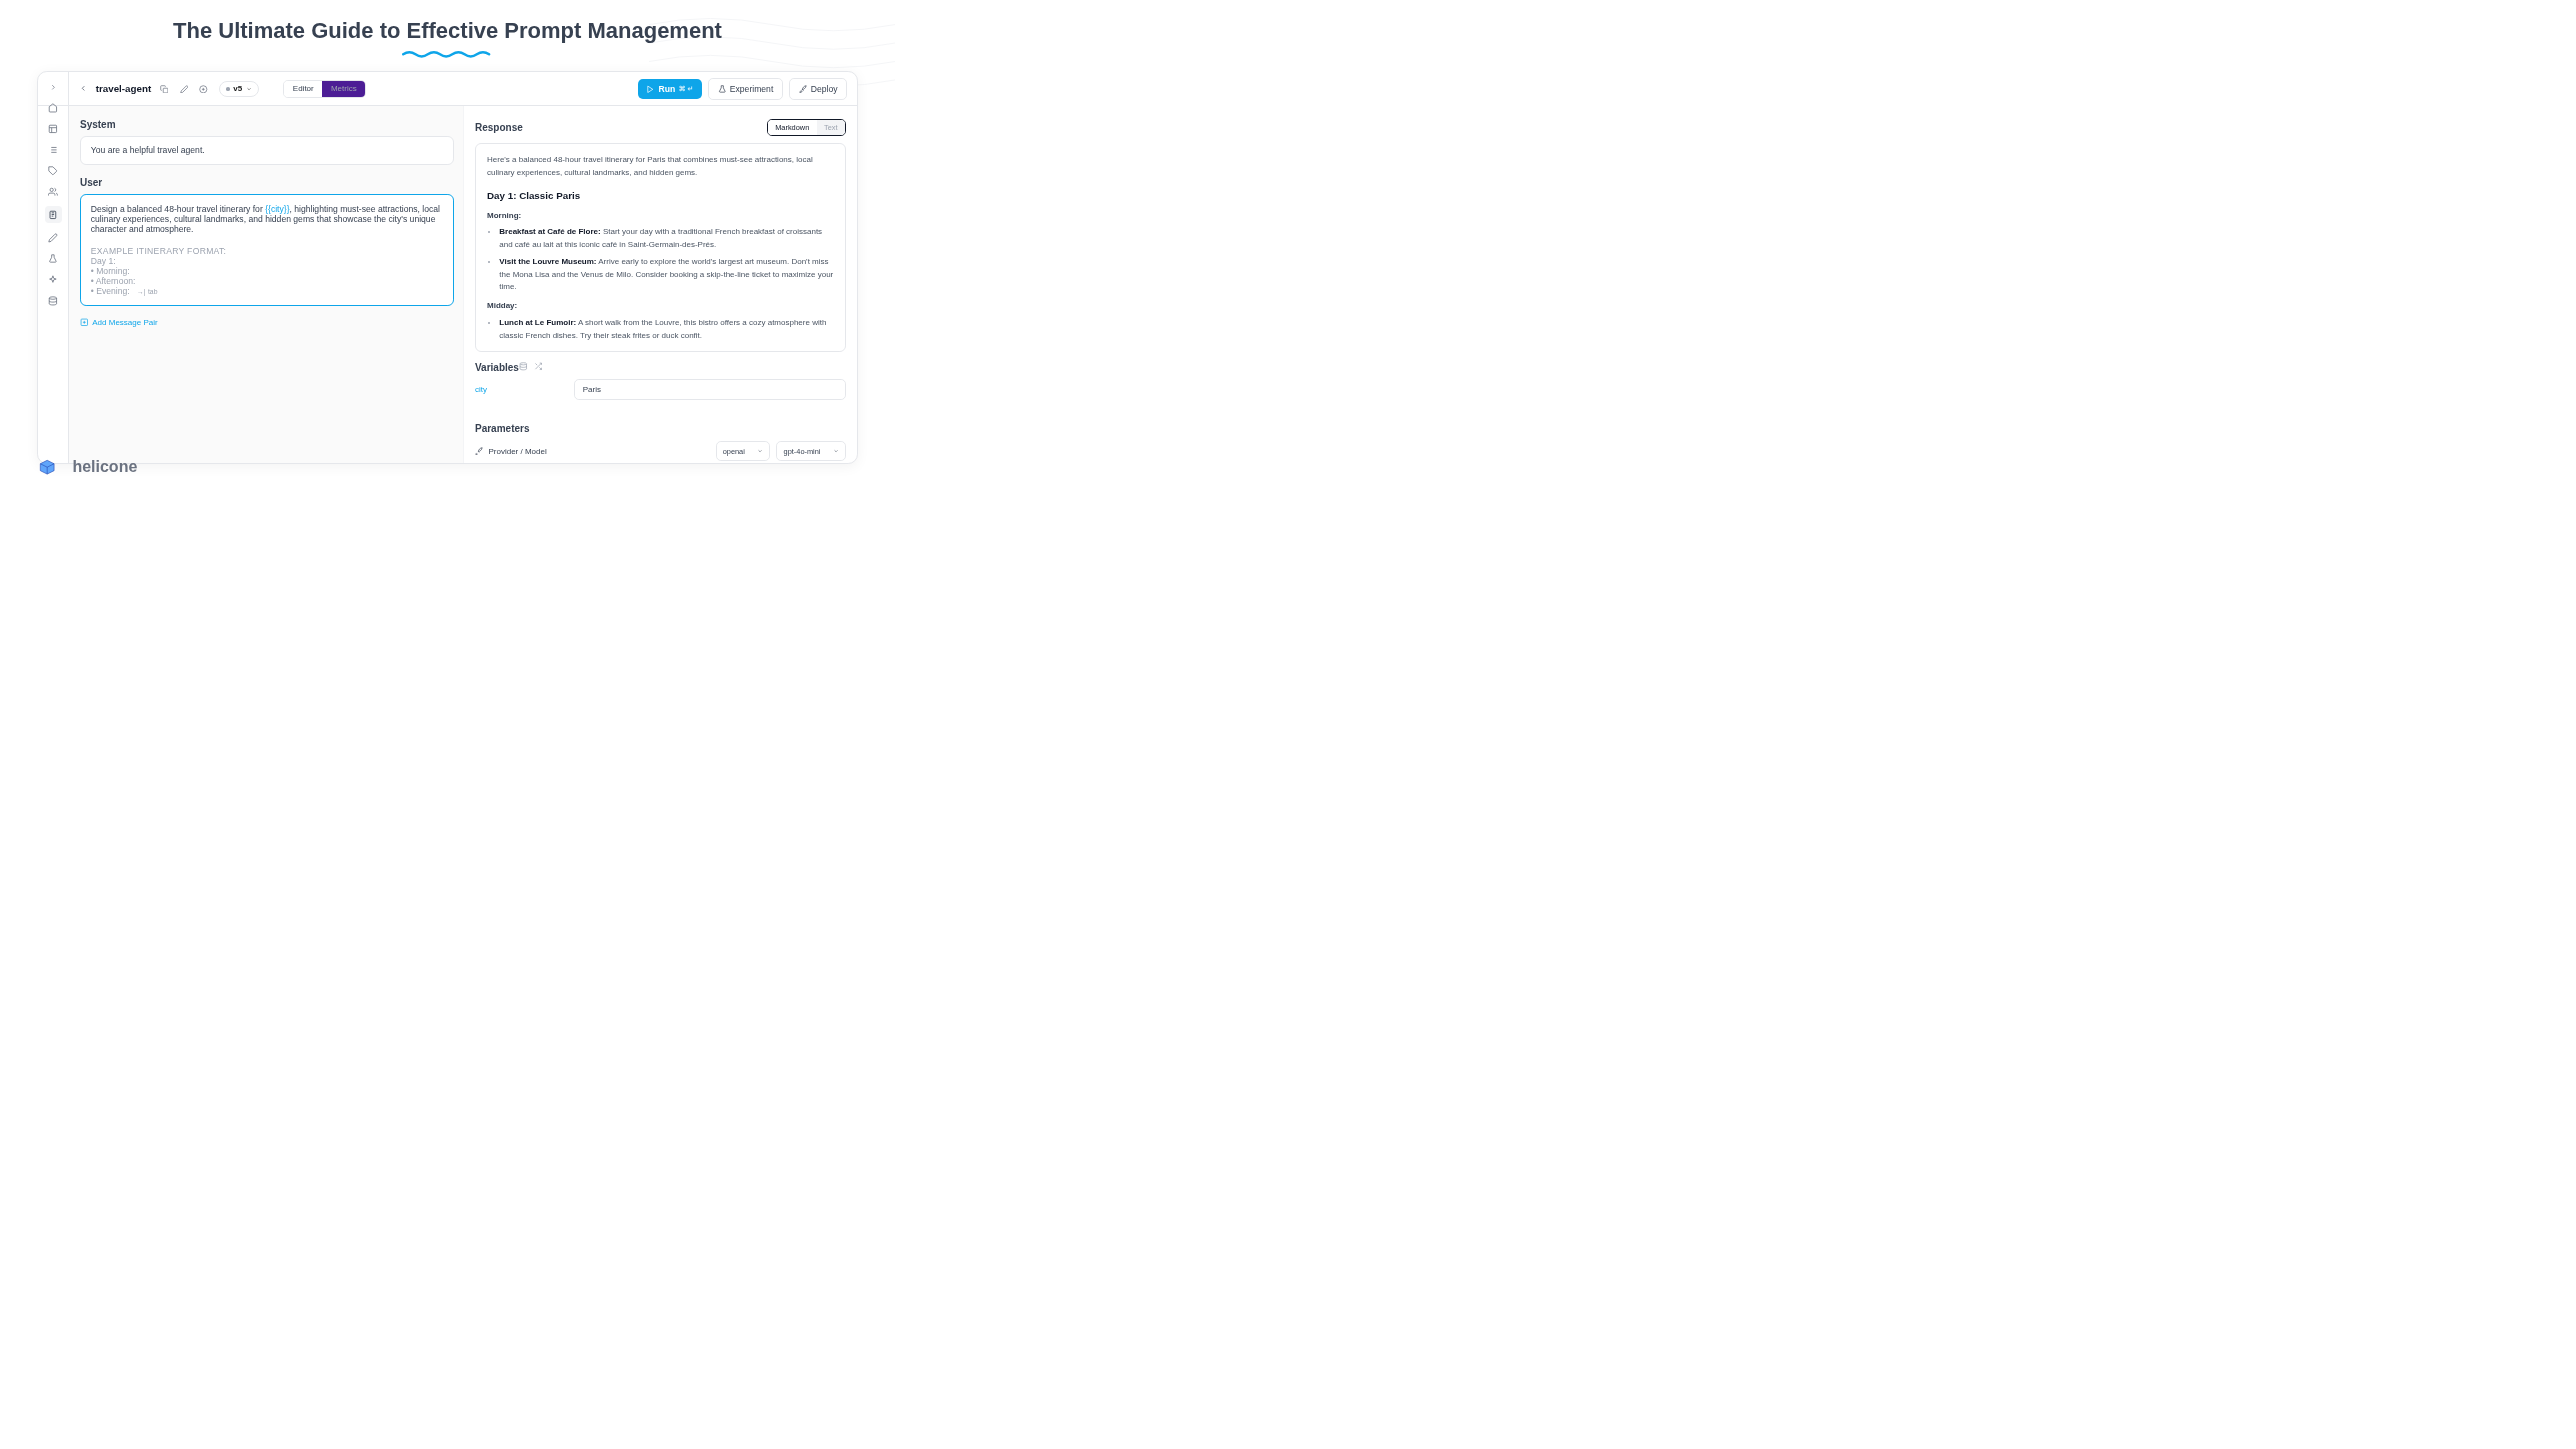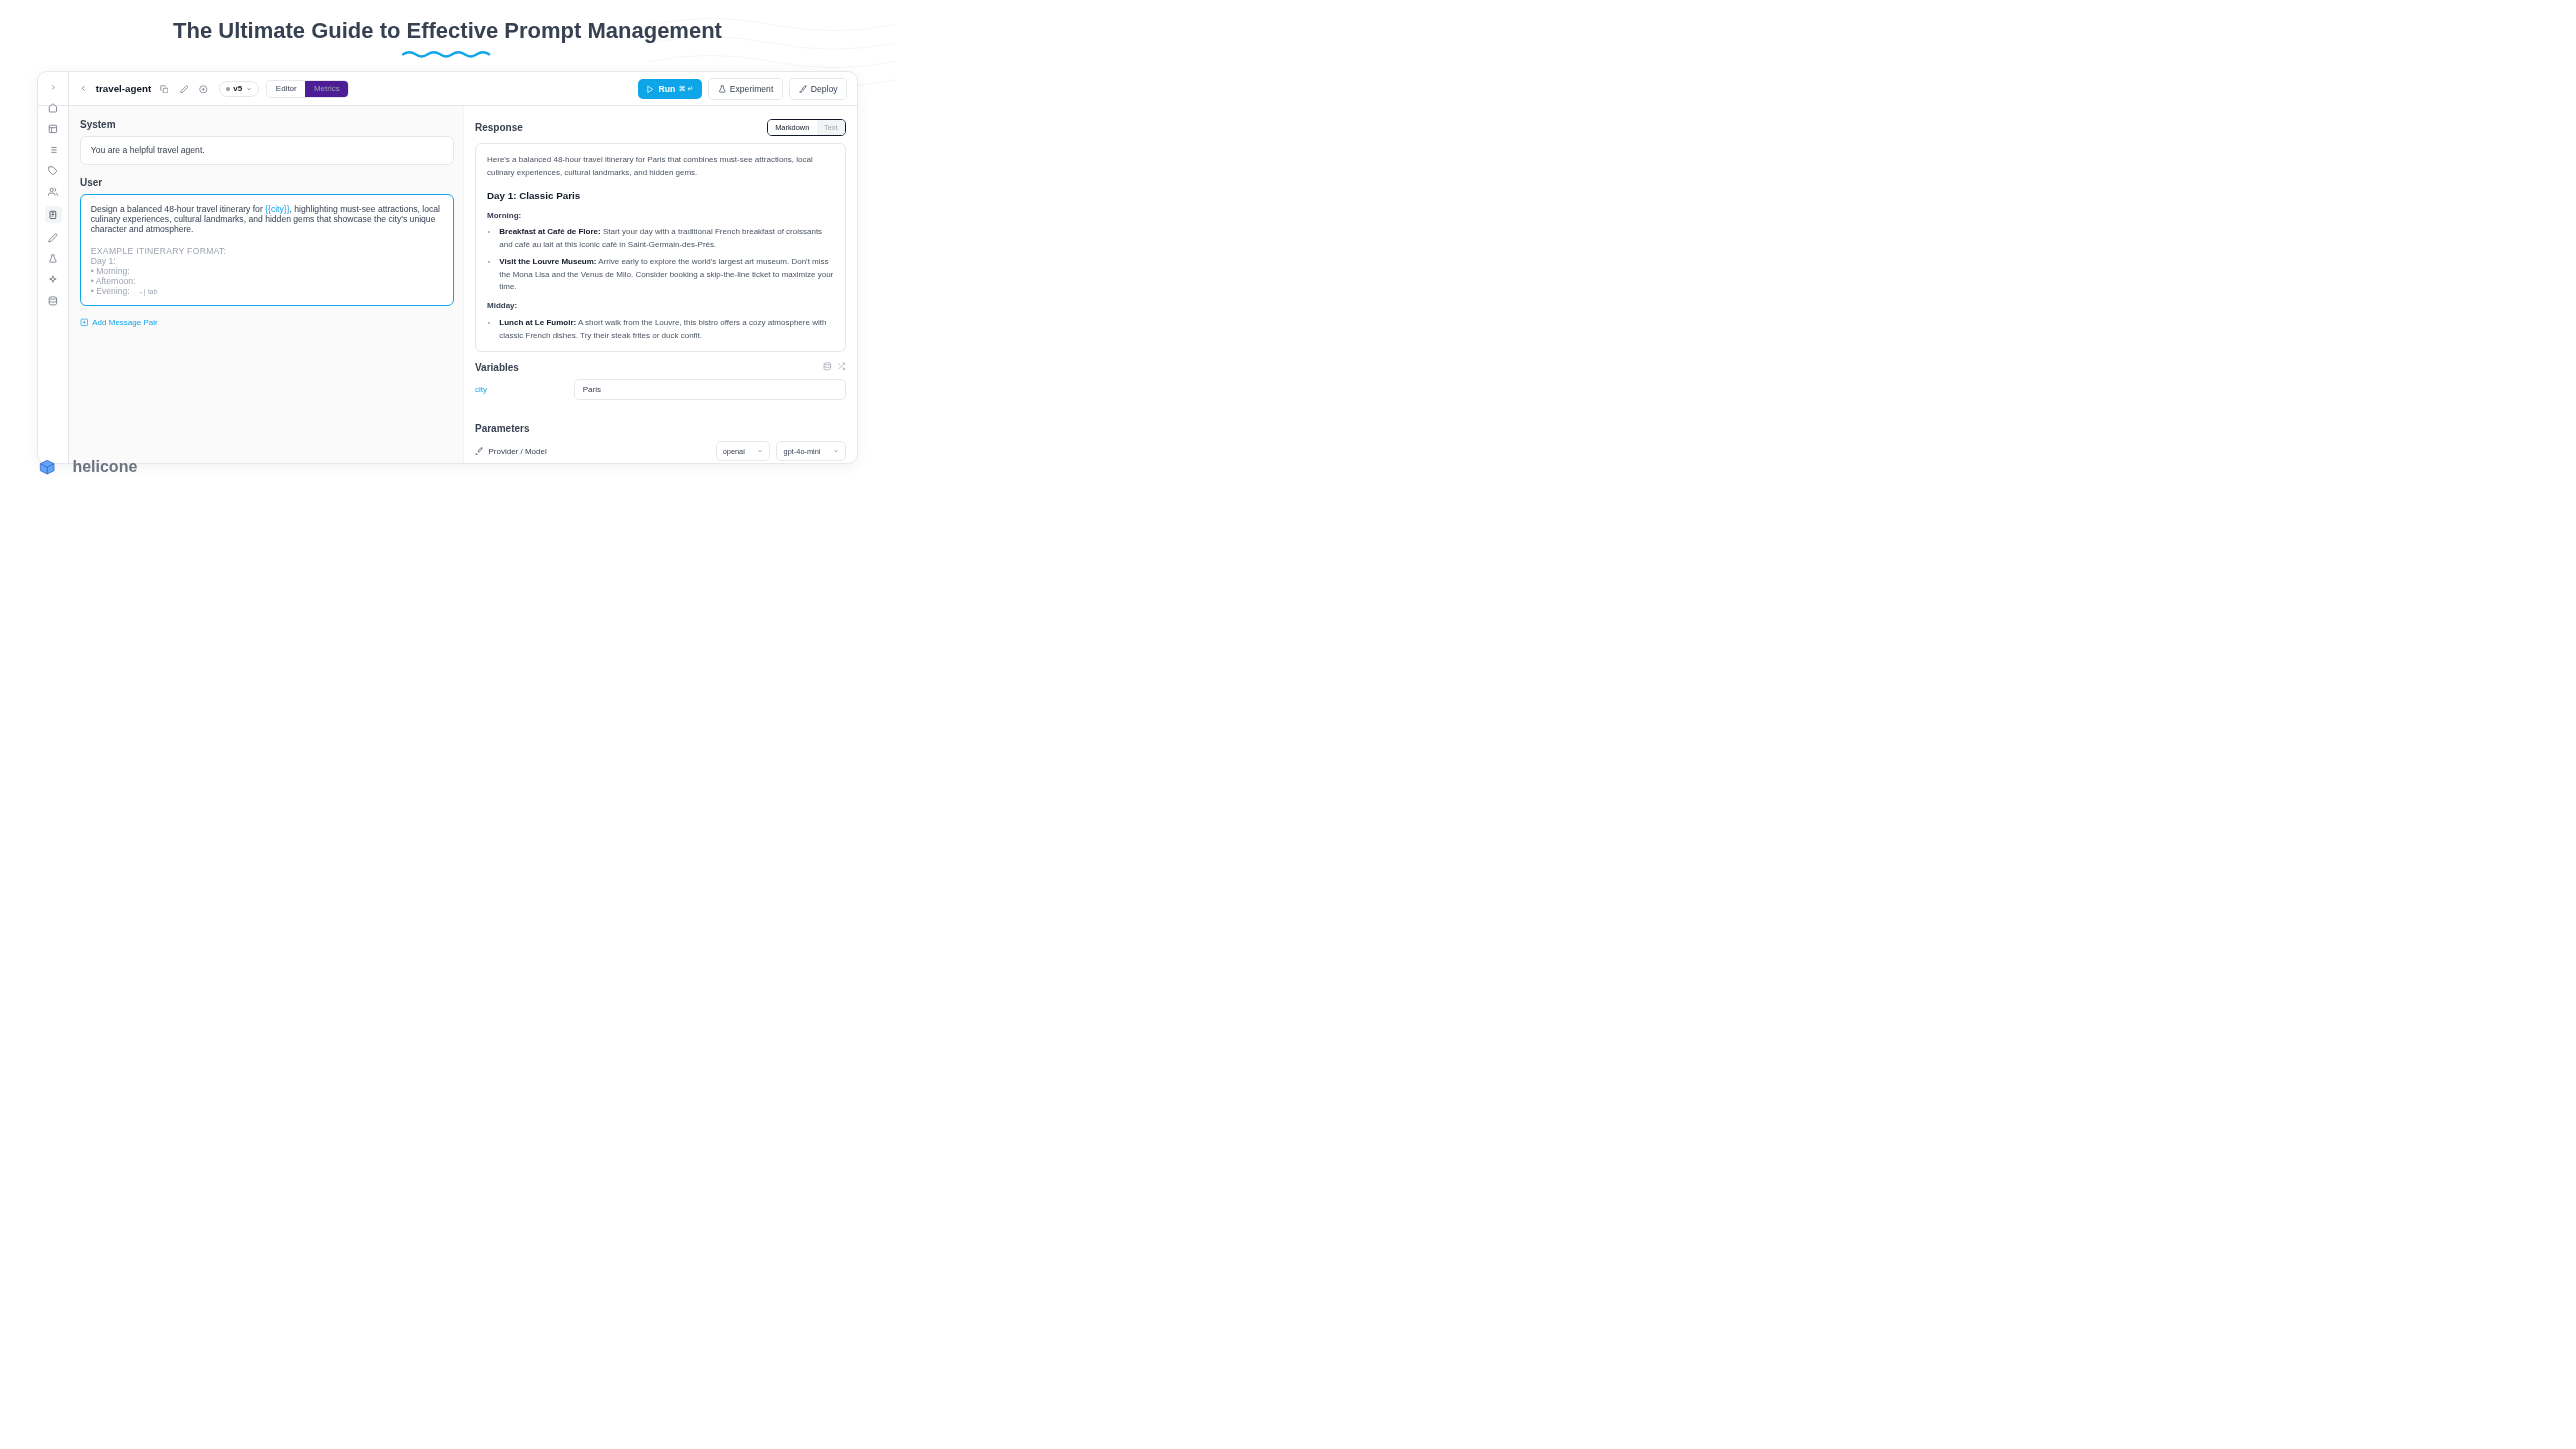--- a/index.html
+++ b/index.html
@@ -9,21 +9,21 @@
 .app-window { margin: 12.3px 37px 0; background: #fff; border: 0.6px solid #e5e7eb; border-radius: 9.8px; box-shadow: 0 2.5px 12.3px rgba(0,0,0,0.05); overflow: hidden; height: 393px; position: relative; }
 .sidebar-rail { position: absolute; left: 0; top: 0; bottom: 0; width: 31px; border-right: 0.6px solid #e5e7eb; display: flex; flex-direction: column; align-items: center; padding-top: 8.6px; gap: 8.6px; }
 .rail-icon { width: 12.3px; height: 12.3px; color: #6b7280; display: flex; align-items: center; justify-content: center; cursor: pointer; }
 .rail-icon.active { background: #f3f4f6; border-radius: 3.7px; padding: 2.5px; width: 17px; height: 17px; color: #374151; }
 .topbar { height: 34px; border-bottom: 0.6px solid #e5e7eb; display: flex; align-items: center; padding: 0 9.8px 0 38px; gap: 6.1px; }
 .back-chevron { color: #6b7280; cursor: pointer; padding: 2.5px; }
 .prompt-name { font-weight: 600; font-size: 9.8px; color: #111827; }
 .icon-btn { color: #6b7280; cursor: pointer; padding: 2.5px; display: inline-flex; }
 .version-pill { display: inline-flex; align-items: center; gap: 3.7px; background: #fff; border: 0.6px solid #e5e7eb; border-radius: 9.8px; padding: 2.5px 6.1px; font-size: 8px; font-weight: 600; cursor: pointer; margin-left: 2.5px; }
 .version-dot { width: 3.7px; height: 3.7px; border-radius: 50%; background: #9ca3af; }
-.tab-group { display: flex; margin-left: 1px; border: 0.6px solid #e5e7eb; border-radius: 4.9px; overflow: hidden; }
+.tab-group { display: flex; margin-left: 18px; border: 0.6px solid #e5e7eb; border-radius: 4.9px; overflow: hidden; }
 .tab-btn { padding: 3.7px 8.6px; font-size: 8px; font-weight: 500; cursor: pointer; background: #fff; color: #374151; }
 .tab-btn.inactive { color: #9ca3af; background: #4c1d95; }
 .spacer { flex: 1; }
 .run-btn { background: #0ea5e9; color: #fff; border-radius: 4.9px; padding: 4.9px 8.6px; font-size: 8.6px; font-weight: 600; display: flex; align-items: center; gap: 3.7px; cursor: pointer; }
 .kbd { font-size: 6.8px; opacity: 0.8; }
 .action-btn { border: 0.6px solid #e5e7eb; border-radius: 4.9px; padding: 4.9px 8.6px; font-size: 8.6px; font-weight: 500; display: flex; align-items: center; gap: 3.7px; cursor: pointer; color: #374151; background: #fff; }
 .content { position: absolute; left: 31px; right: 0; top: 34px; bottom: 0; display: flex; }
 .left-pane { width: 50%; padding: 12.3px 8.6px 12.3px 11px; overflow-y: auto; background: #fafafa; }
 .right-pane { width: 50%; padding: 12.3px 11px; overflow-y: auto; border-left: 0.6px solid #f3f4f6; }
 .section-label { font-size: 10px; font-weight: 600; color: #374151; margin-bottom: 6.1px; }
@@ -39,21 +39,21 @@
 .toggle-btn { padding: 3.1px 7.4px; cursor: pointer; font-weight: 500; }
 .toggle-btn.active { background: #fff; color: #111827; }
 .toggle-btn.inactive { background: #f3f4f6; color: #9ca3af; border: none; }
 .resp-box { border: 0.6px solid #e5e7eb; border-radius: 6.1px; padding: 9.8px 11px; font-size: 8px; color: #4b5563; line-height: 1.6; height: 209px; overflow: hidden; }
 .resp-box h3 { font-size: 9.8px; font-weight: 700; color: #111827; margin: 8.6px 0 4.9px; }
 .resp-box h4 { font-size: 8px; font-weight: 600; color: #374151; margin: 6.1px 0 3.7px; }
 .resp-box ul { padding-left: 12.3px; margin: 3.7px 0; }
 .resp-box li { margin: 3.7px 0; }
 .resp-box li::marker { color: #9ca3af; }
 .resp-box strong { color: #111827; }
-.vars-header { display: flex; align-items: center; justify-content: space-between; margin: 9.8px 0 6.1px; }
+.vars-header { display: flex; align-items: center; justify-content: flex-start; margin: 9.8px 0 6.1px; }
 .vars-icons { display: flex; gap: 6.1px; color: #9ca3af; }
 .var-row { display: flex; align-items: center; gap: 7.4px; margin-bottom: 23px; }
 .var-name { color: #0ea5e9; font-size: 8px; width: 92px; }
 .var-input { flex: 1; border: 0.6px solid #e5e7eb; border-radius: 4.9px; padding: 4.9px 7.4px; font-size: 8px; color: #374151; }
 .param-row { display: flex; align-items: center; gap: 6.1px; margin: 7.4px 0; }
 .param-label { font-size: 8px; font-weight: 500; color: #374151; display: flex; align-items: flex-start; gap: 4.9px; flex: 1; }
 .select-box { border: 0.6px solid #e5e7eb; border-radius: 4.9px; padding: 4.3px 6.1px; font-size: 7.4px; color: #374151; display: flex; align-items: center; gap: 12.3px; cursor: pointer; min-width: 49px; justify-content: space-between; }
 .temp-row { display: flex; align-items: center; gap: 7.4px; margin-top: 3.7px; }
 .temp-label { font-size: 8px; color: #9ca3af; flex: 1; }
 .temp-val { font-size: 8px; font-weight: 600; color: #374151; }

